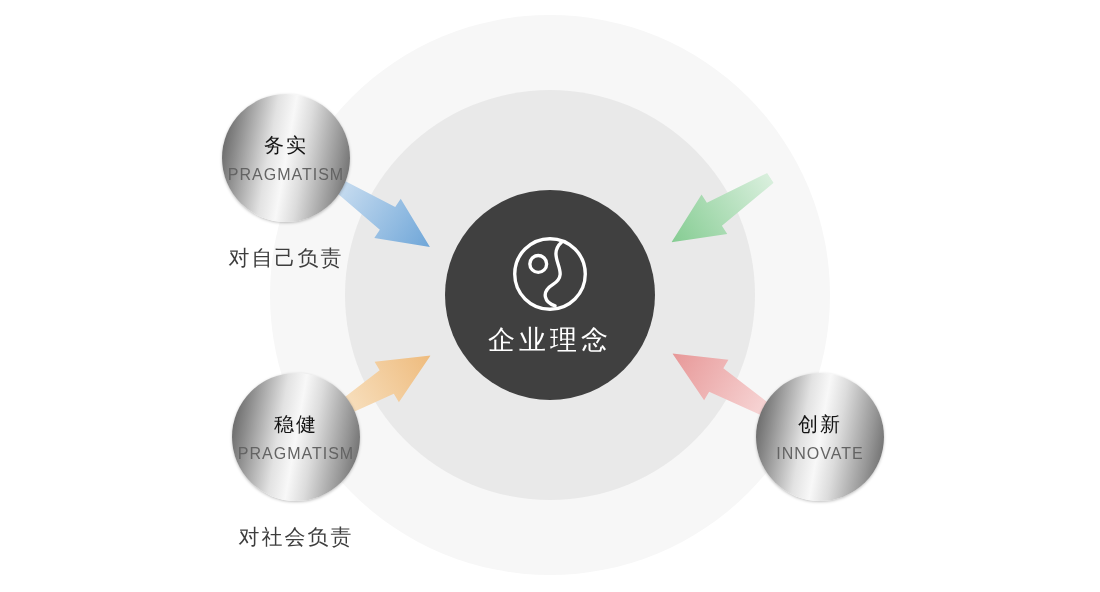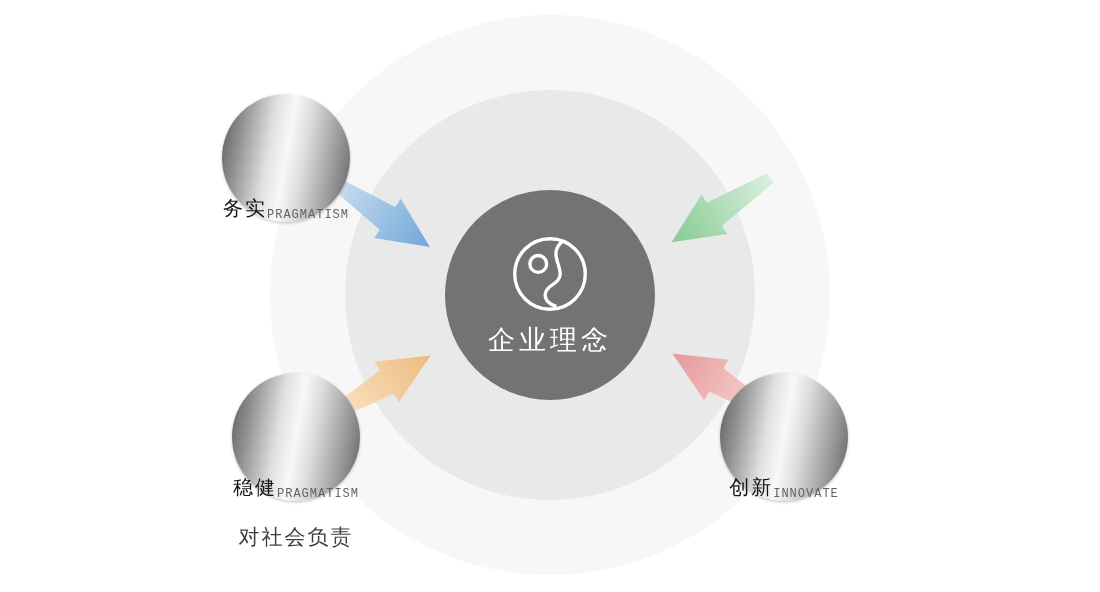--- a/index.html
+++ b/index.html
@@ -15,52 +15,51 @@
 
   .bg-circle { position: absolute; border-radius: 50%; }
   .bg-outer { left: 270px; top: 15px; width: 560px; height: 560px; background: #f7f7f7; }
   .bg-inner { left: 345px; top: 90px; width: 410px; height: 410px; background: #e9e9e9; }
 
   .center-circle {
     position: absolute;
     left: 445px; top: 190px;
     width: 210px; height: 210px;
     border-radius: 50%;
-    background: #737373;
+    background: #404040;
     display: flex; flex-direction: column;
     align-items: center; justify-content: center;
   }
   .center-logo { display: block; }
   .center-title {
     color: #ffffff;
     font-size: 27px;
     letter-spacing: 4px;
     margin-top: 6px;
     white-space: nowrap;
   }
 
   .node { position: absolute; width: 128px; }
   .node-tl { left: 222px; top: 94px; }
   .node-tr { left: 752px; top: 94px; }
   .node-bl { left: 232px; top: 373px; }
-  .node-br { left: 720px; top: 373px; }
+  .node-br { left: 756px; top: 373px; }
 
   .metal-circle {
     width: 128px; height: 128px;
     border-radius: 50%;
     background: linear-gradient(100deg,
       #565656 0%, #8f8f8f 16%, #e2e2e2 38%, #f8f8f8 50%,
       #dcdcdc 62%, #969696 84%, #5e5e5e 100%);
-    display: flex; flex-direction: row;
-    align-items: flex-end; justify-content: center;
+    display: flex; flex-direction: column;
+    align-items: center; justify-content: center;
     box-shadow: 0 1px 3px rgba(0,0,0,0.25);
-    font-family: Liberation Mono, monospace;
   }
   .node-cn { font-size: 20px; color: #141414; letter-spacing: 2px; }
-  .node-en { font-size: 12px; color: #636363; letter-spacing: 1px; margin-top: 7px; }
+  .node-en { font-size: 16px; color: #636363; letter-spacing: 1px; margin-top: 7px; }
 
   .caption {
     width: 220px;
     margin-left: -46px;
     margin-top: 22px;
     text-align: center;
     font-size: 21px;
     color: #3d3d3d;
     letter-spacing: 2px;
     white-space: nowrap;
@@ -127,20 +126,21 @@
       <path d="M64,12 C44,30 76,48 54,62 C38,72 44,84 56,88" fill="none" stroke="#ffffff" stroke-width="4" stroke-linecap="round"></path>
     </svg>
     <div class="center-title">企业理念</div>
   </div>
 
   <div class="node node-tl">
     <div class="metal-circle">
       <div class="node-cn">务实</div>
       <div class="node-en">PRAGMATISM</div>
     </div>
+    <div class="caption">对自己负责</div>
   </div>
 
   <div class="node node-tr">
   </div>
 
   <div class="node node-bl">
     <div class="metal-circle">
       <div class="node-cn">稳健</div>
       <div class="node-en">PRAGMATISM</div>
     </div>

